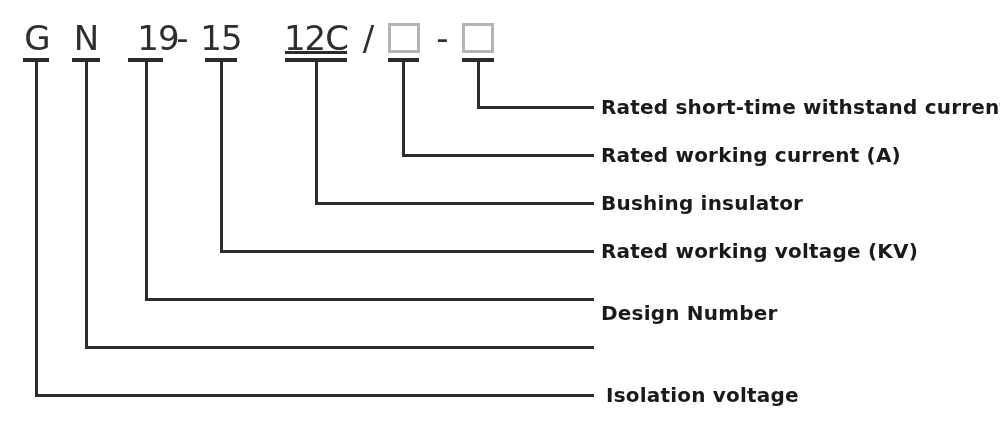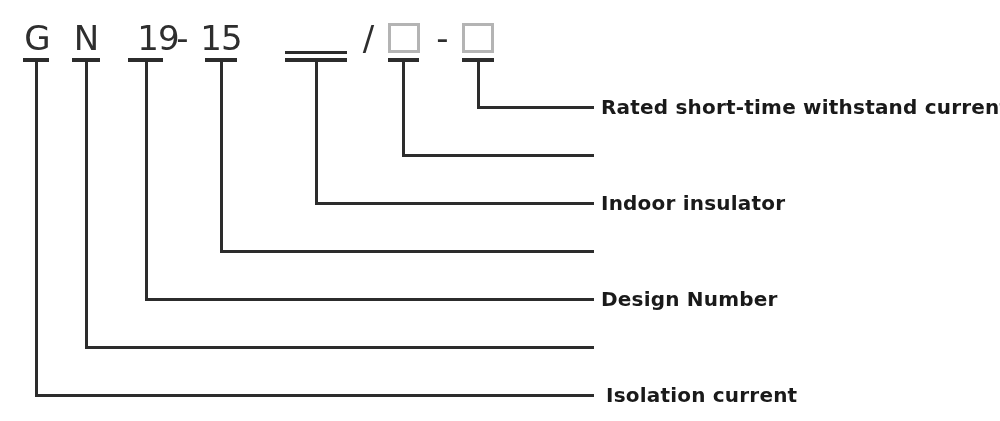--- a/index.html
+++ b/index.html
@@ -78,20 +78,21 @@
 </head>
 <body>
 
 <div class="canvas">
 
   <span class="code" style="left:37px">G</span>
   <span class="code" style="left:86px">N</span>
   <span class="code" style="left:158px">19</span>
   <span class="code" style="left:182px">-</span>
   <span class="code" style="left:221px">15</span>
+  <span class="code" style="left:316px">12C</span>
   <span class="code" style="left:368px">/</span>
   <div class="box" style="left:388px"></div>
   <span class="code" style="left:442px">-</span>
   <div class="box" style="left:462px"></div>
 
   <div class="ul" style="left:23px;width:26px"></div>
   <div class="ul" style="left:72px;width:28px"></div>
   <div class="ul" style="left:128px;width:35px"></div>
   <div class="ul" style="left:205px;width:32px"></div>
   <div class="ul2" style="left:285px;width:62px"></div>
@@ -109,17 +110,19 @@
 
   <div class="hl" style="top:106px;left:476.5px;width:117px"></div>
   <div class="hl" style="top:154px;left:401.5px;width:192px"></div>
   <div class="hl" style="top:202px;left:314.5px;width:279px"></div>
   <div class="hl" style="top:250px;left:219.5px;width:374px"></div>
   <div class="hl" style="top:298px;left:144.5px;width:449px"></div>
   <div class="hl" style="top:346px;left:84.5px;width:509px"></div>
   <div class="hl" style="top:394px;left:34.5px;width:559px"></div>
 
   <div class="lbl" style="top:95px">Rated short-time withstand current (KA)</div>
-  <div class="lbl" style="top:191px">Indoor insulator</div>
-  <div class="lbl" style="top:287px">Design Number</div>
-  <div class="lbl" style="top:383px;left:606px">Isolation current</div>
+  <div class="lbl" style="top:143px">Rated working current (A)</div>
+  <div class="lbl" style="top:191px">Bushing insulator</div>
+  <div class="lbl" style="top:239px">Rated working voltage (KV)</div>
+  <div class="lbl" style="top:301px">Design Number</div>
+  <div class="lbl" style="top:383px;left:606px">Isolation voltage</div>
 
 </div>
 
 </body></html>

